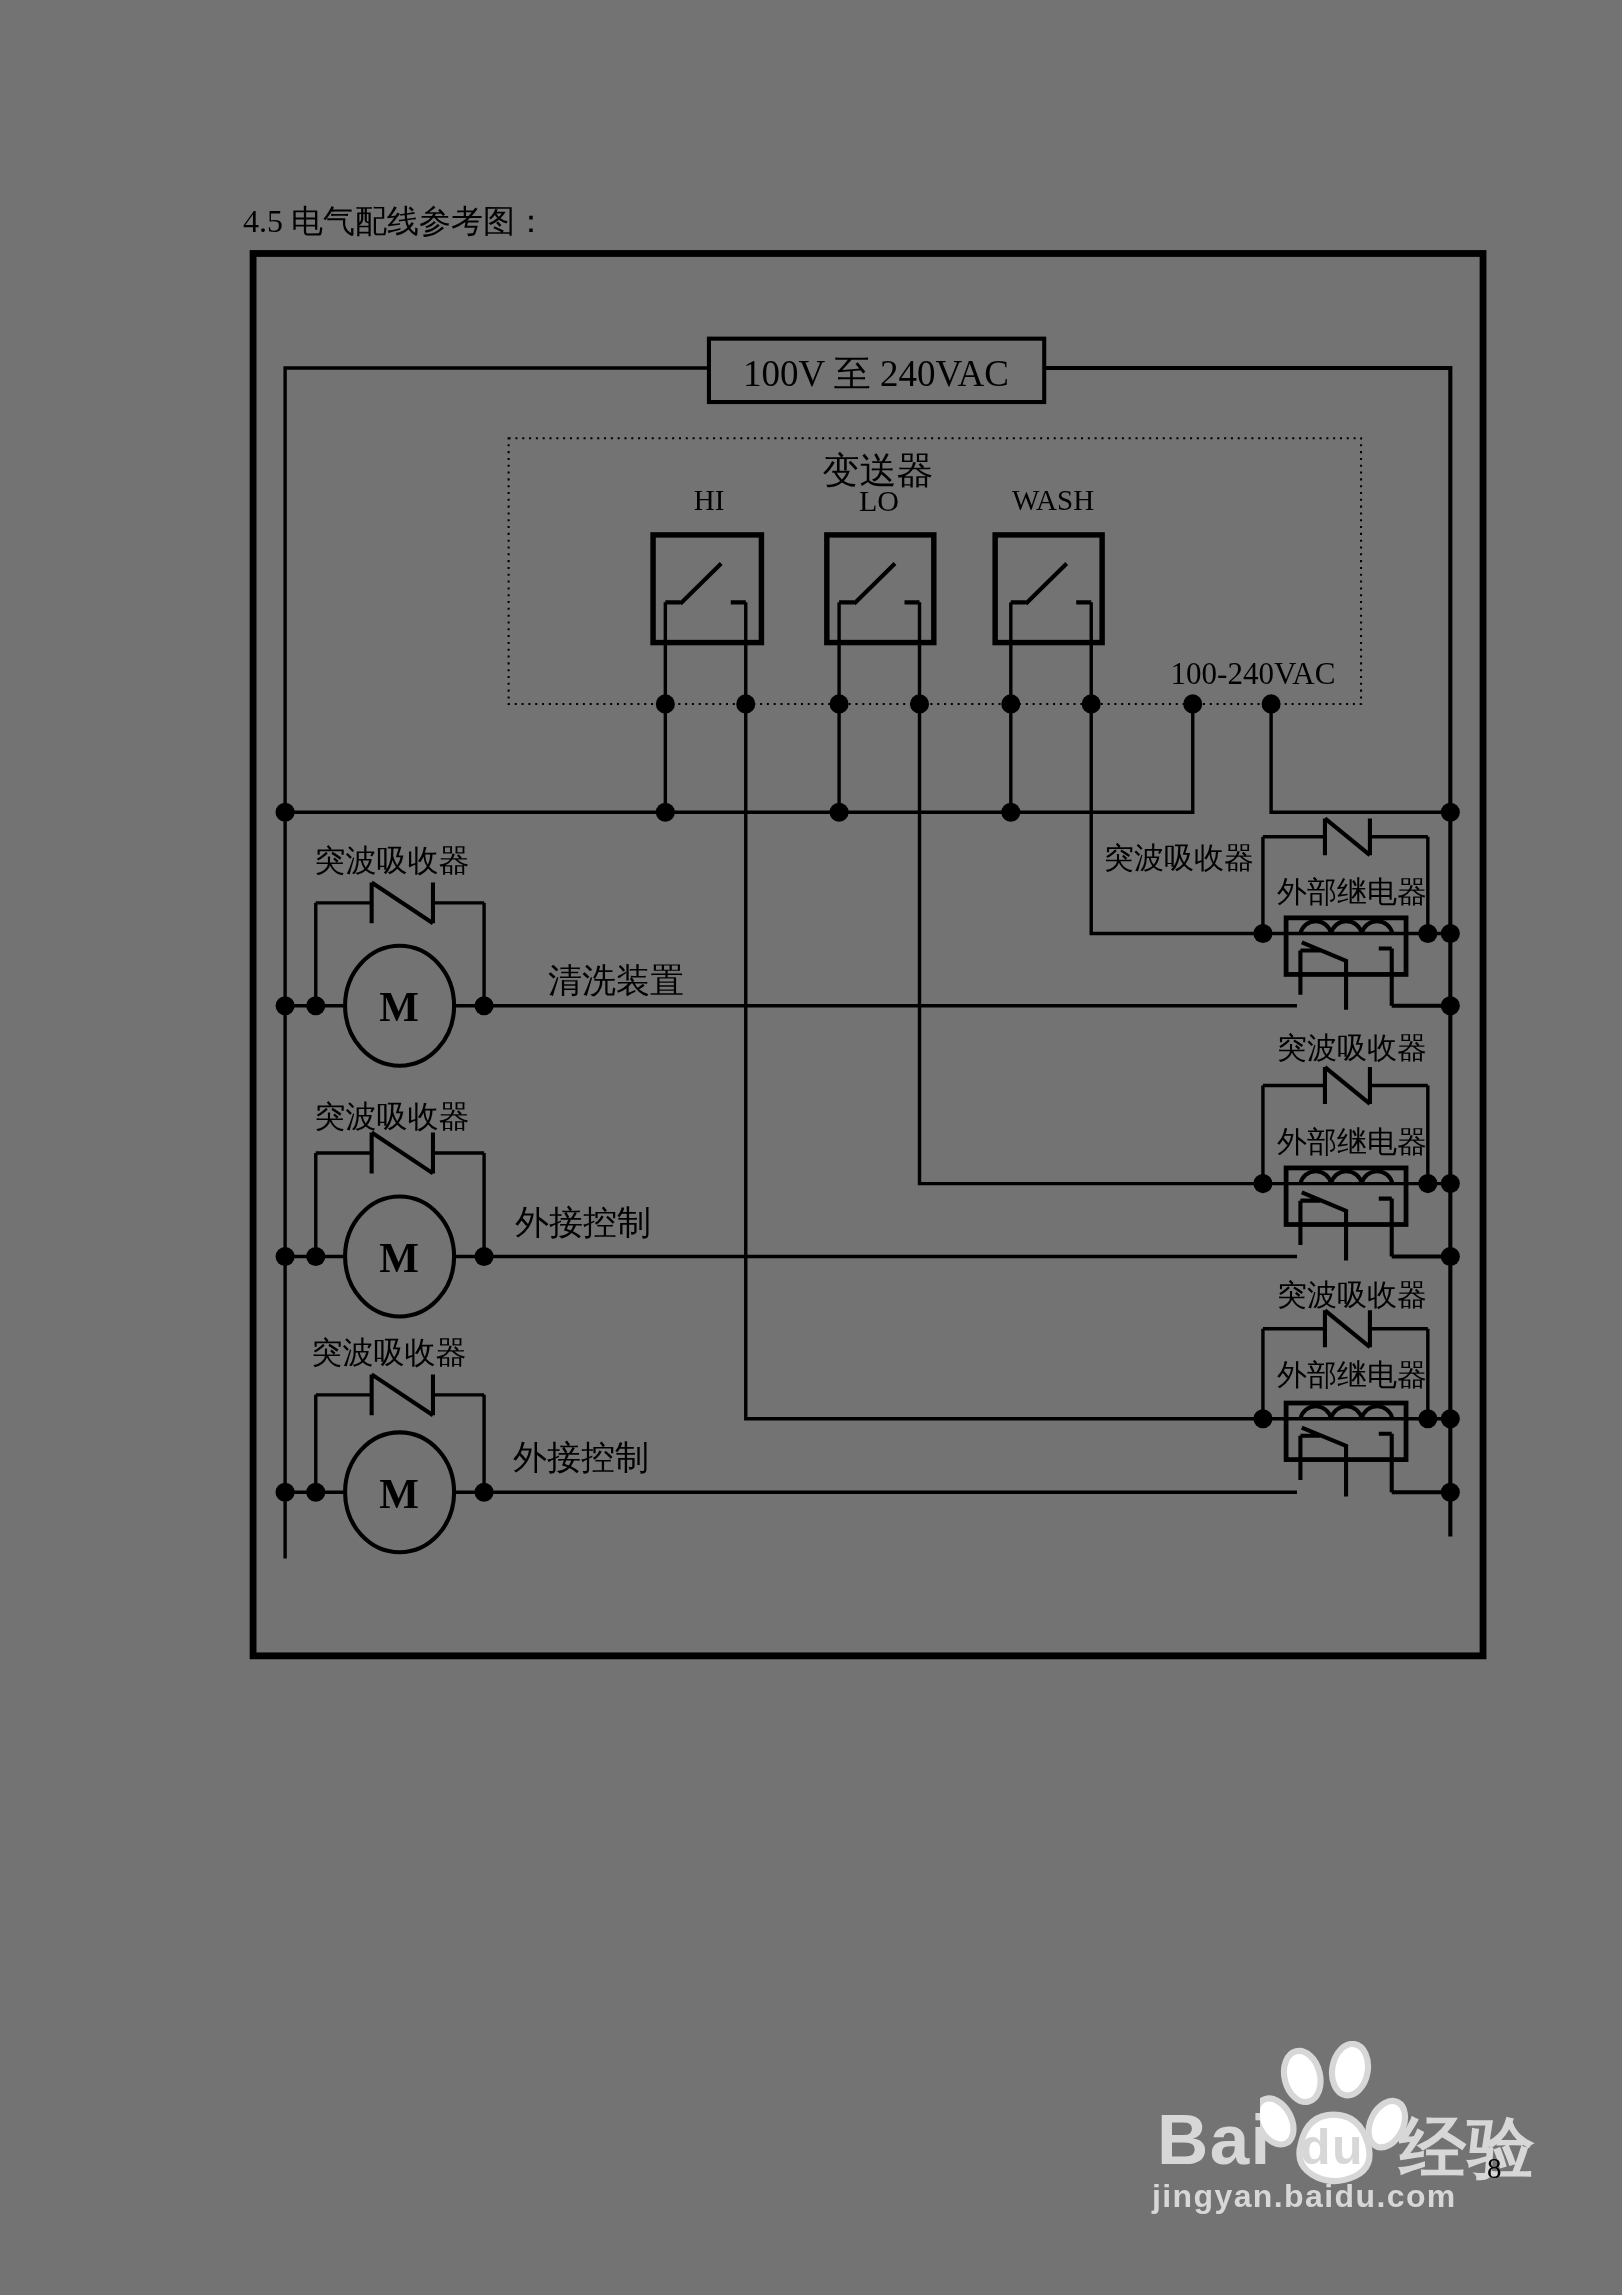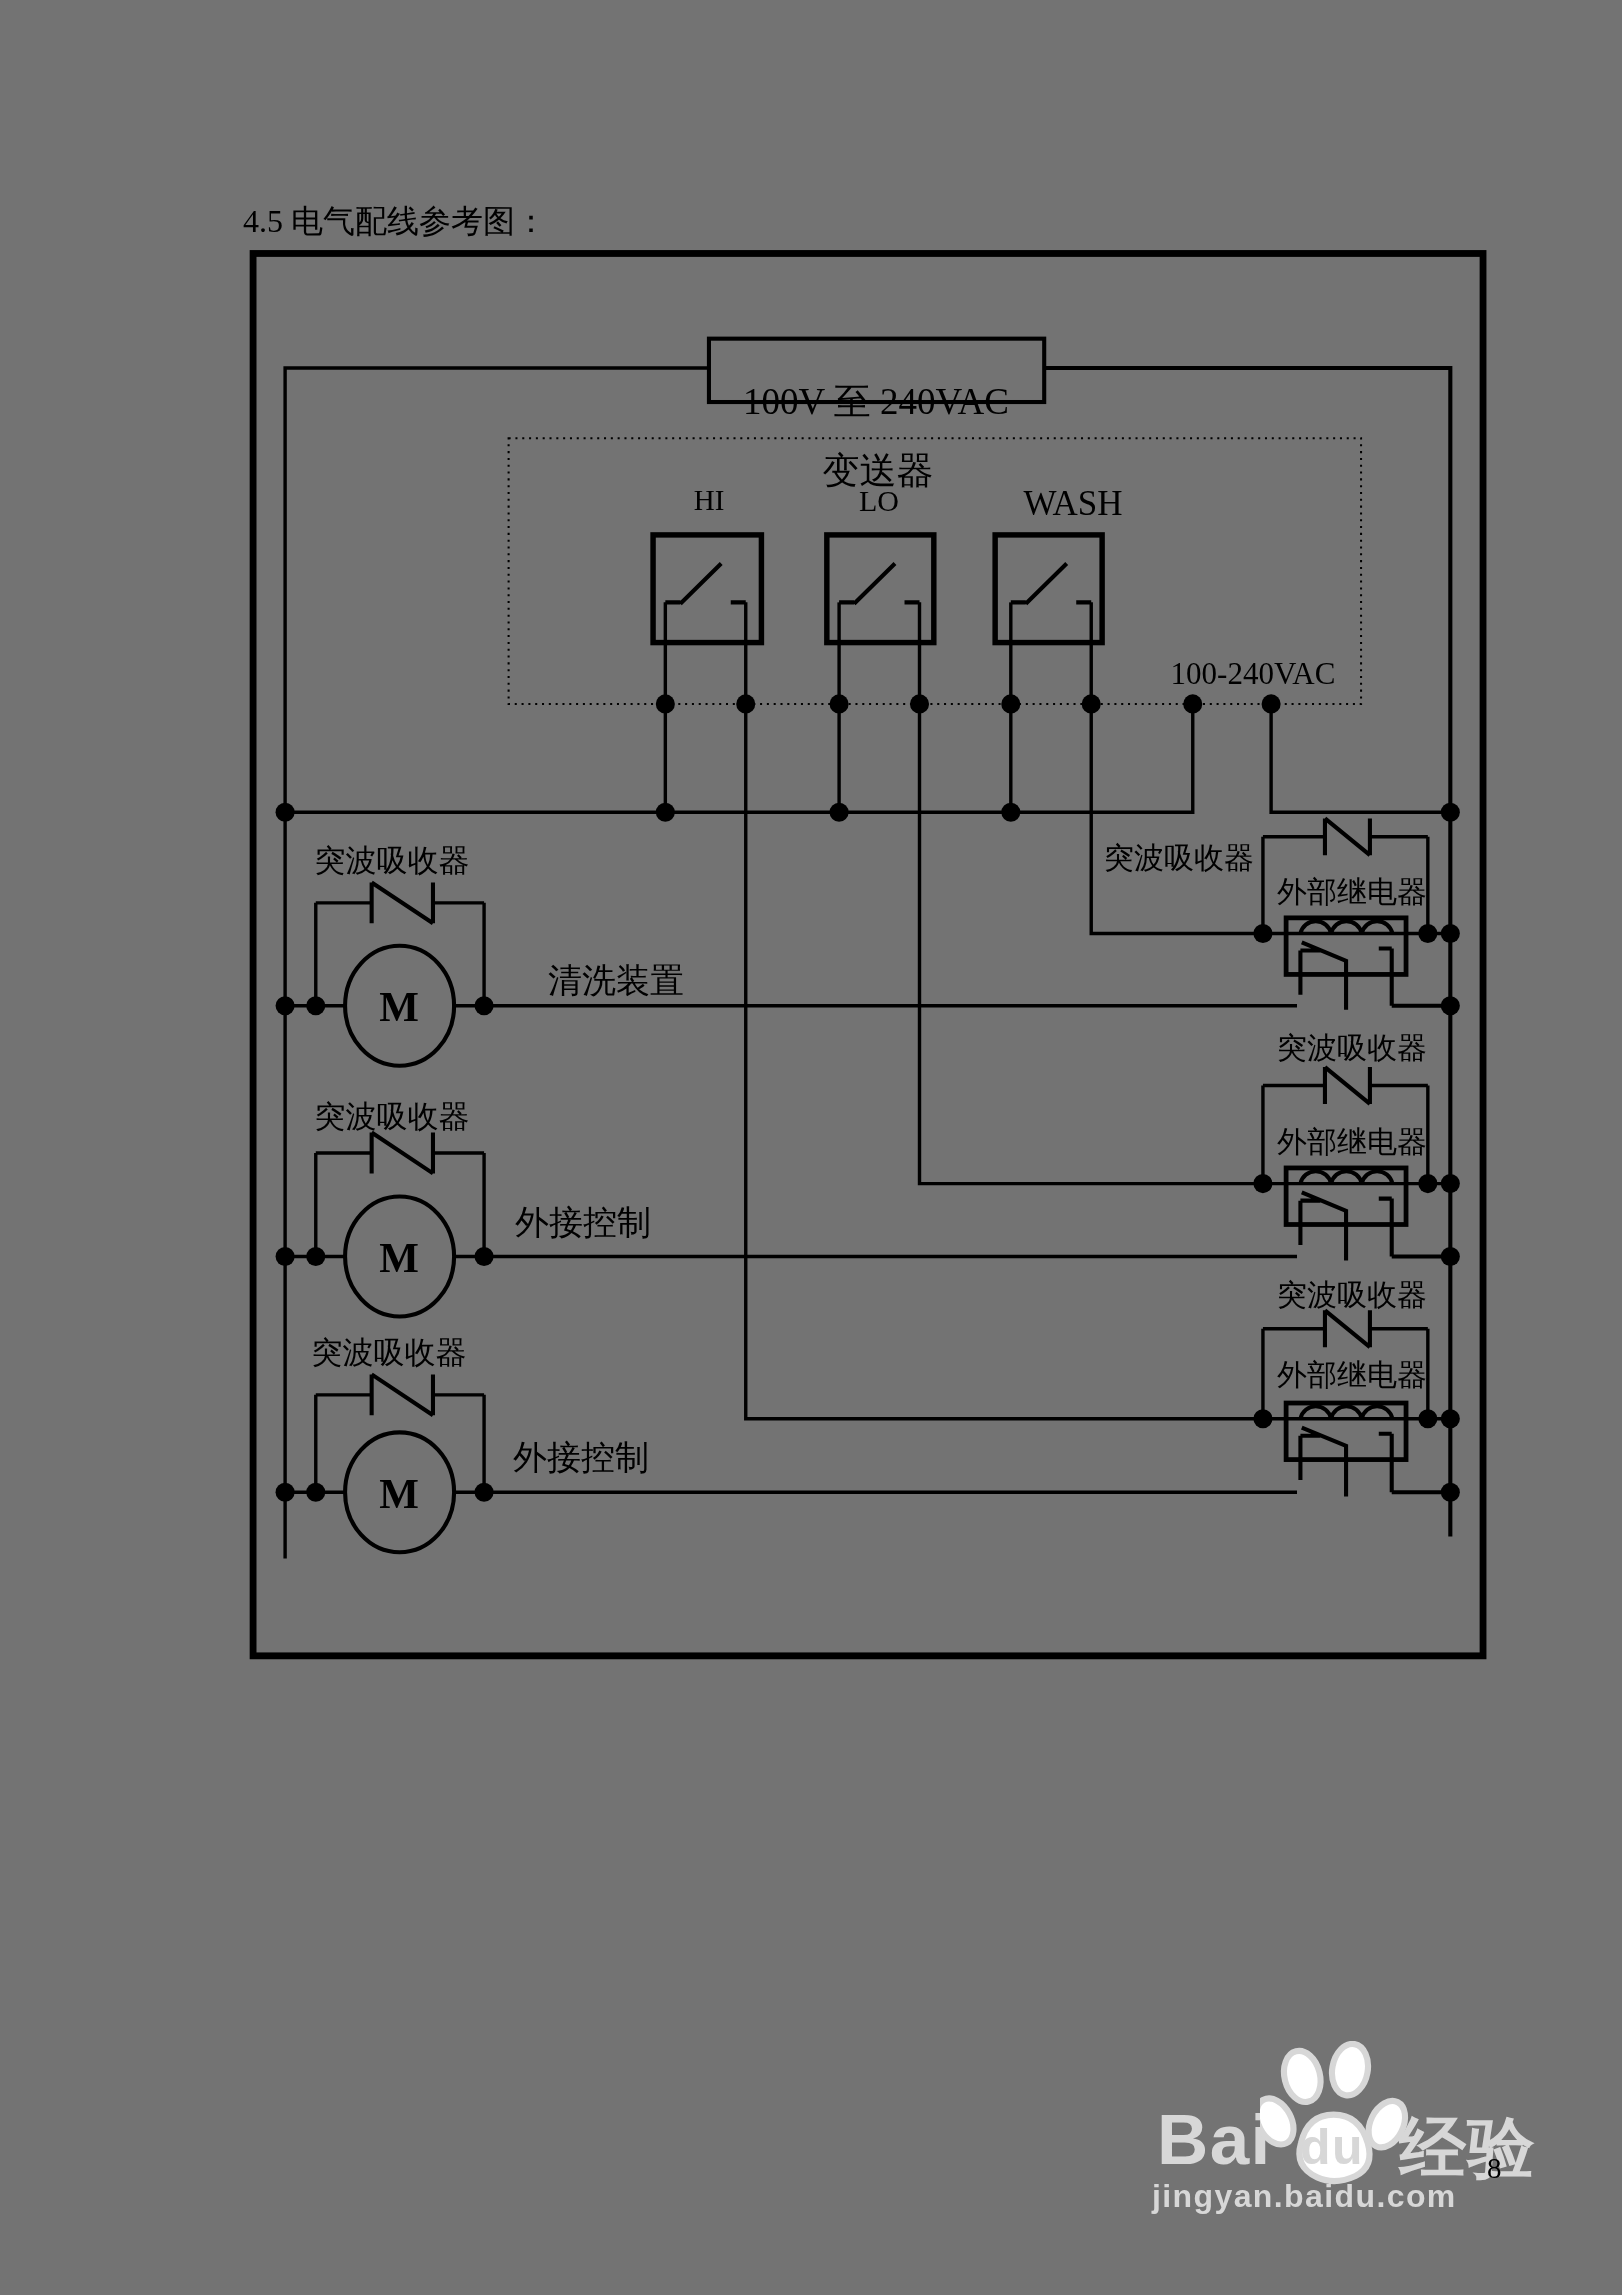--- a/index.html
+++ b/index.html
@@ -145,27 +145,27 @@
         <circle cx="1853" cy="1737" r="14"></circle>
           <circle cx="2095" cy="1737" r="14"></circle>
           <circle cx="2128" cy="1737" r="14"></circle>
         <circle cx="1853" cy="2082" r="14"></circle>
           <circle cx="2095" cy="2082" r="14"></circle>
           <circle cx="2128" cy="2082" r="14"></circle>
       </g>
     </g>
   </svg>
 
-  <div class="lbl ctr" style="left:876px;top:349px;font-size:37px;margin-top:28px;">100V 至 240VAC</div>
+  <div class="lbl ctr" style="left:876px;top:349px;font-size:37px;">100V 至 240VAC</div>
 
   <div class="lbl ctr" style="left:878px;top:446px;font-size:37px;">变送器</div>
 
   <div class="lbl ctr" style="left:709px;top:484px;font-size:29px;">HI</div>
   <div class="lbl ctr" style="left:879px;top:484px;font-size:30px;">LO</div>
-  <div class="lbl ctr" style="left:1053px;top:484px;font-size:35px;margin-left:20px;">WASH</div>
+  <div class="lbl ctr" style="left:1053px;top:484px;font-size:29px;">WASH</div>
 
   <div class="lbl ctr" style="left:1253px;top:656px;font-size:31px;">100-240VAC</div>
 
   <div class="lbl ctr" style="left:392px;top:840px;font-size:31px;">突波吸收器</div>
   <div class="lbl ctr" style="left:616px;top:937px;font-size:34px;margin-top:21px;">清洗装置</div>
   <div class="lbl mid" style="left:399px;top:1007px;font-size:42px;font-weight:bold;">M</div>
 
   <div class="lbl ctr" style="left:392px;top:1096px;font-size:31px;">突波吸收器</div>
   <div class="lbl ctr" style="left:583px;top:1200px;font-size:34px;">外接控制</div>
   <div class="lbl mid" style="left:399px;top:1258px;font-size:42px;font-weight:bold;">M</div>

